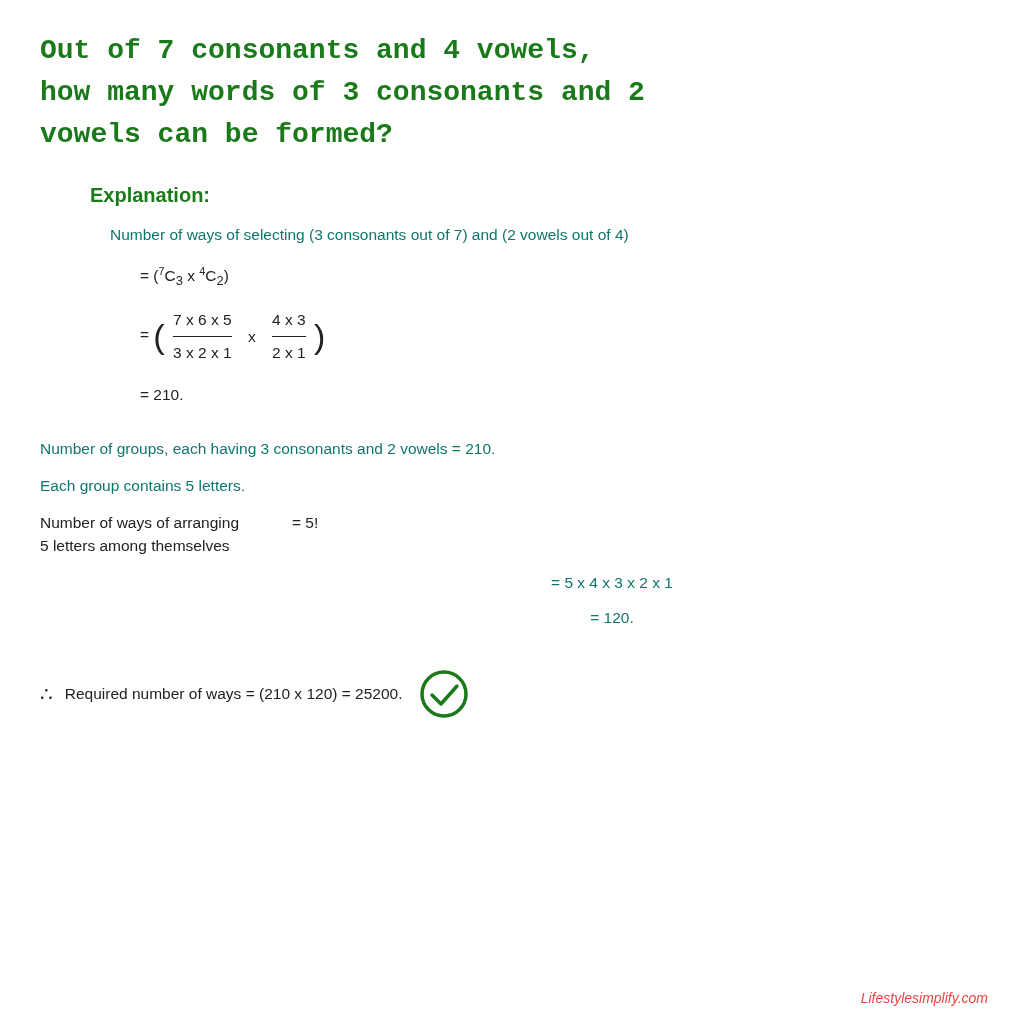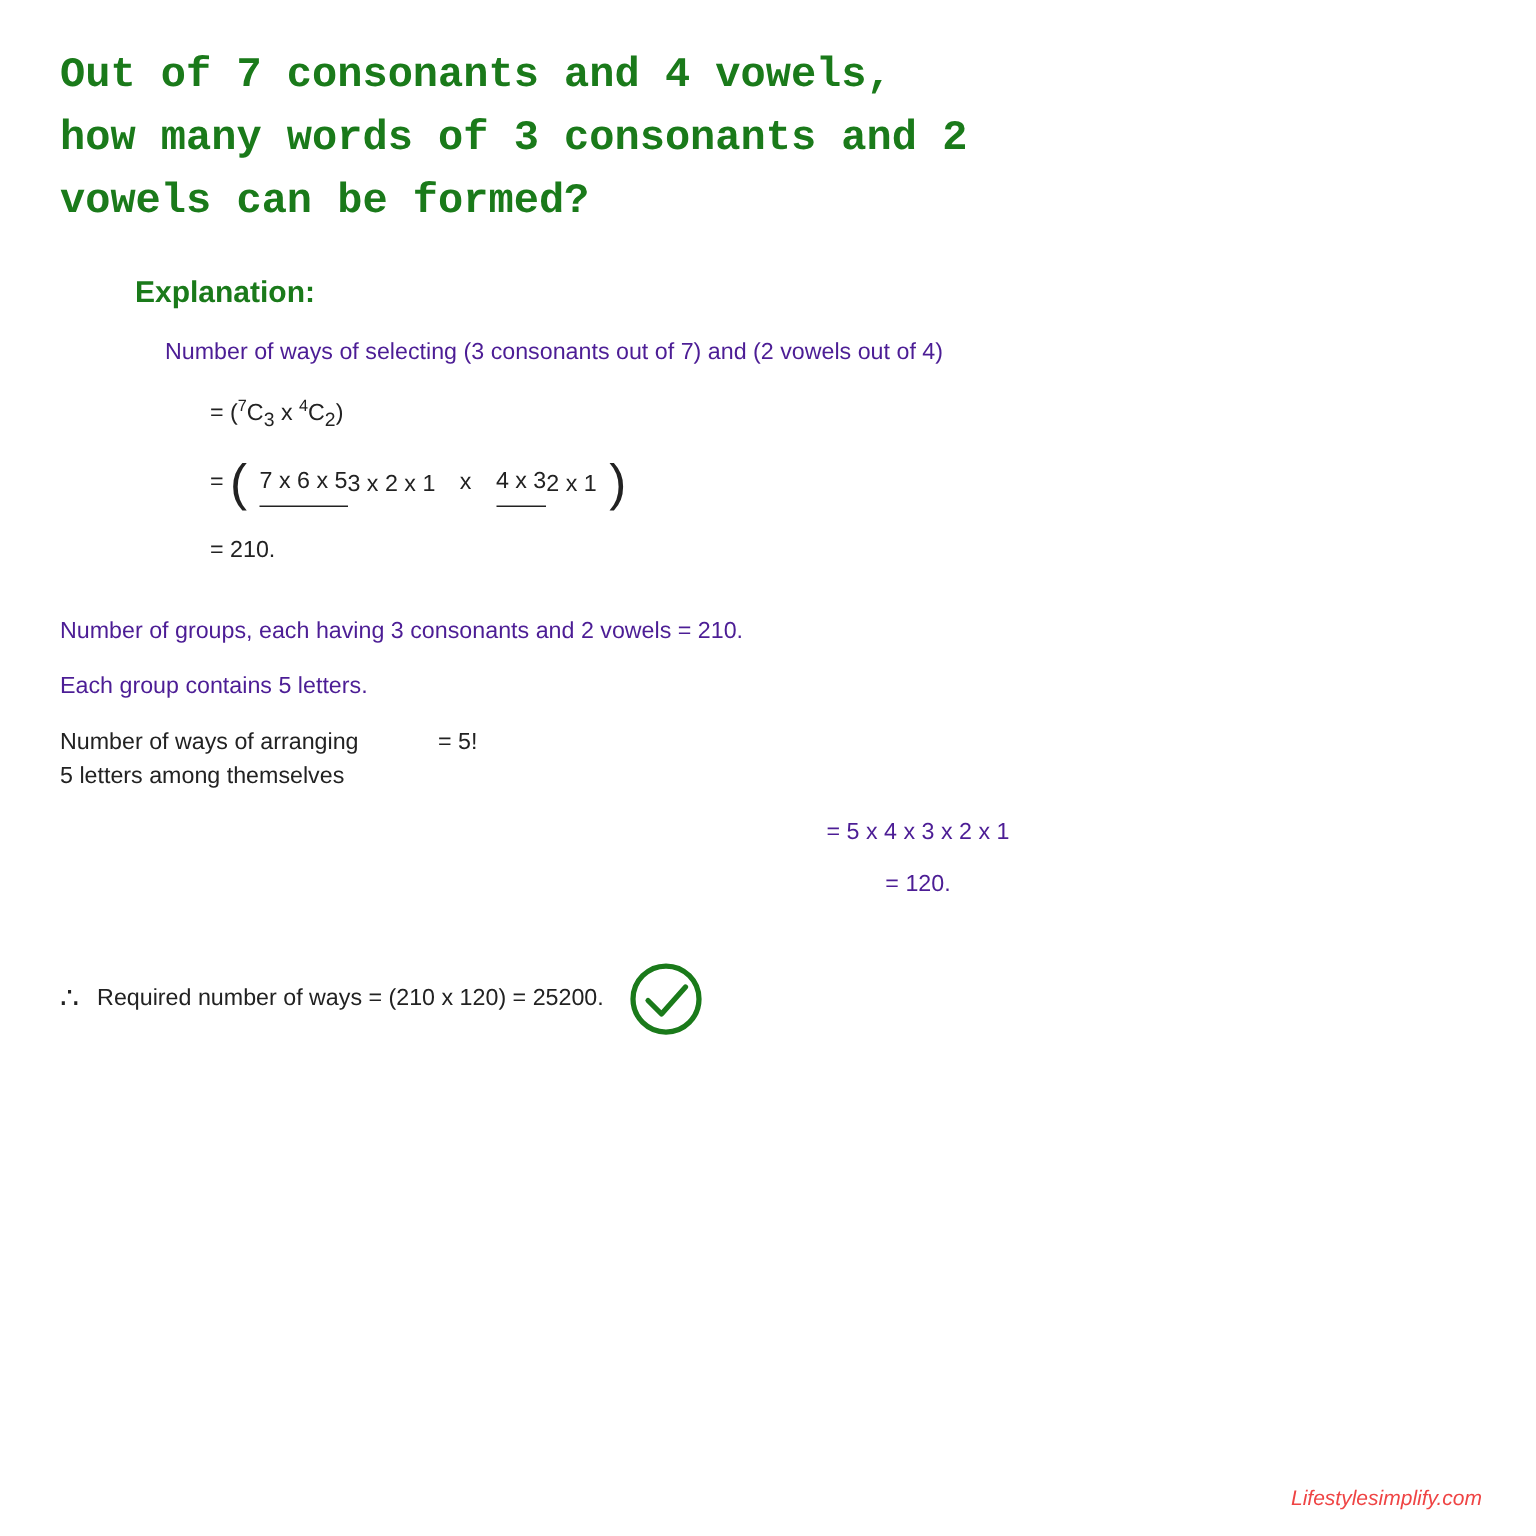--- a/index.html
+++ b/index.html
@@ -26,39 +26,40 @@
       font-weight: bold;
       font-size: 20px;
       margin-left: 50px;
       margin-bottom: 16px;
       font-family: Arial, sans-serif;
     }
 
     .body-text {
       font-family: Arial, sans-serif;
       font-size: 15.5px;
-      color: #4c1d95;
+      color: #0f766e;
       margin-bottom: 10px;
       line-height: 1.6;
     }
 
     .indent1 {
       margin-left: 70px;
     }
 
     .math-block {
       margin: 14px 0 14px 70px;
       font-family: Arial, sans-serif;
       font-size: 15.5px;
       color: #222;
       line-height: 1.8;
     }
 
     .fraction-container {
       display: inline-flex;
+      flex-direction: column;
       align-items: center;
       vertical-align: middle;
       margin: 0 4px;
     }
 
     .fraction-num {
       border-bottom: 1.5px solid #222;
       padding-bottom: 2px;
       text-align: center;
     }

